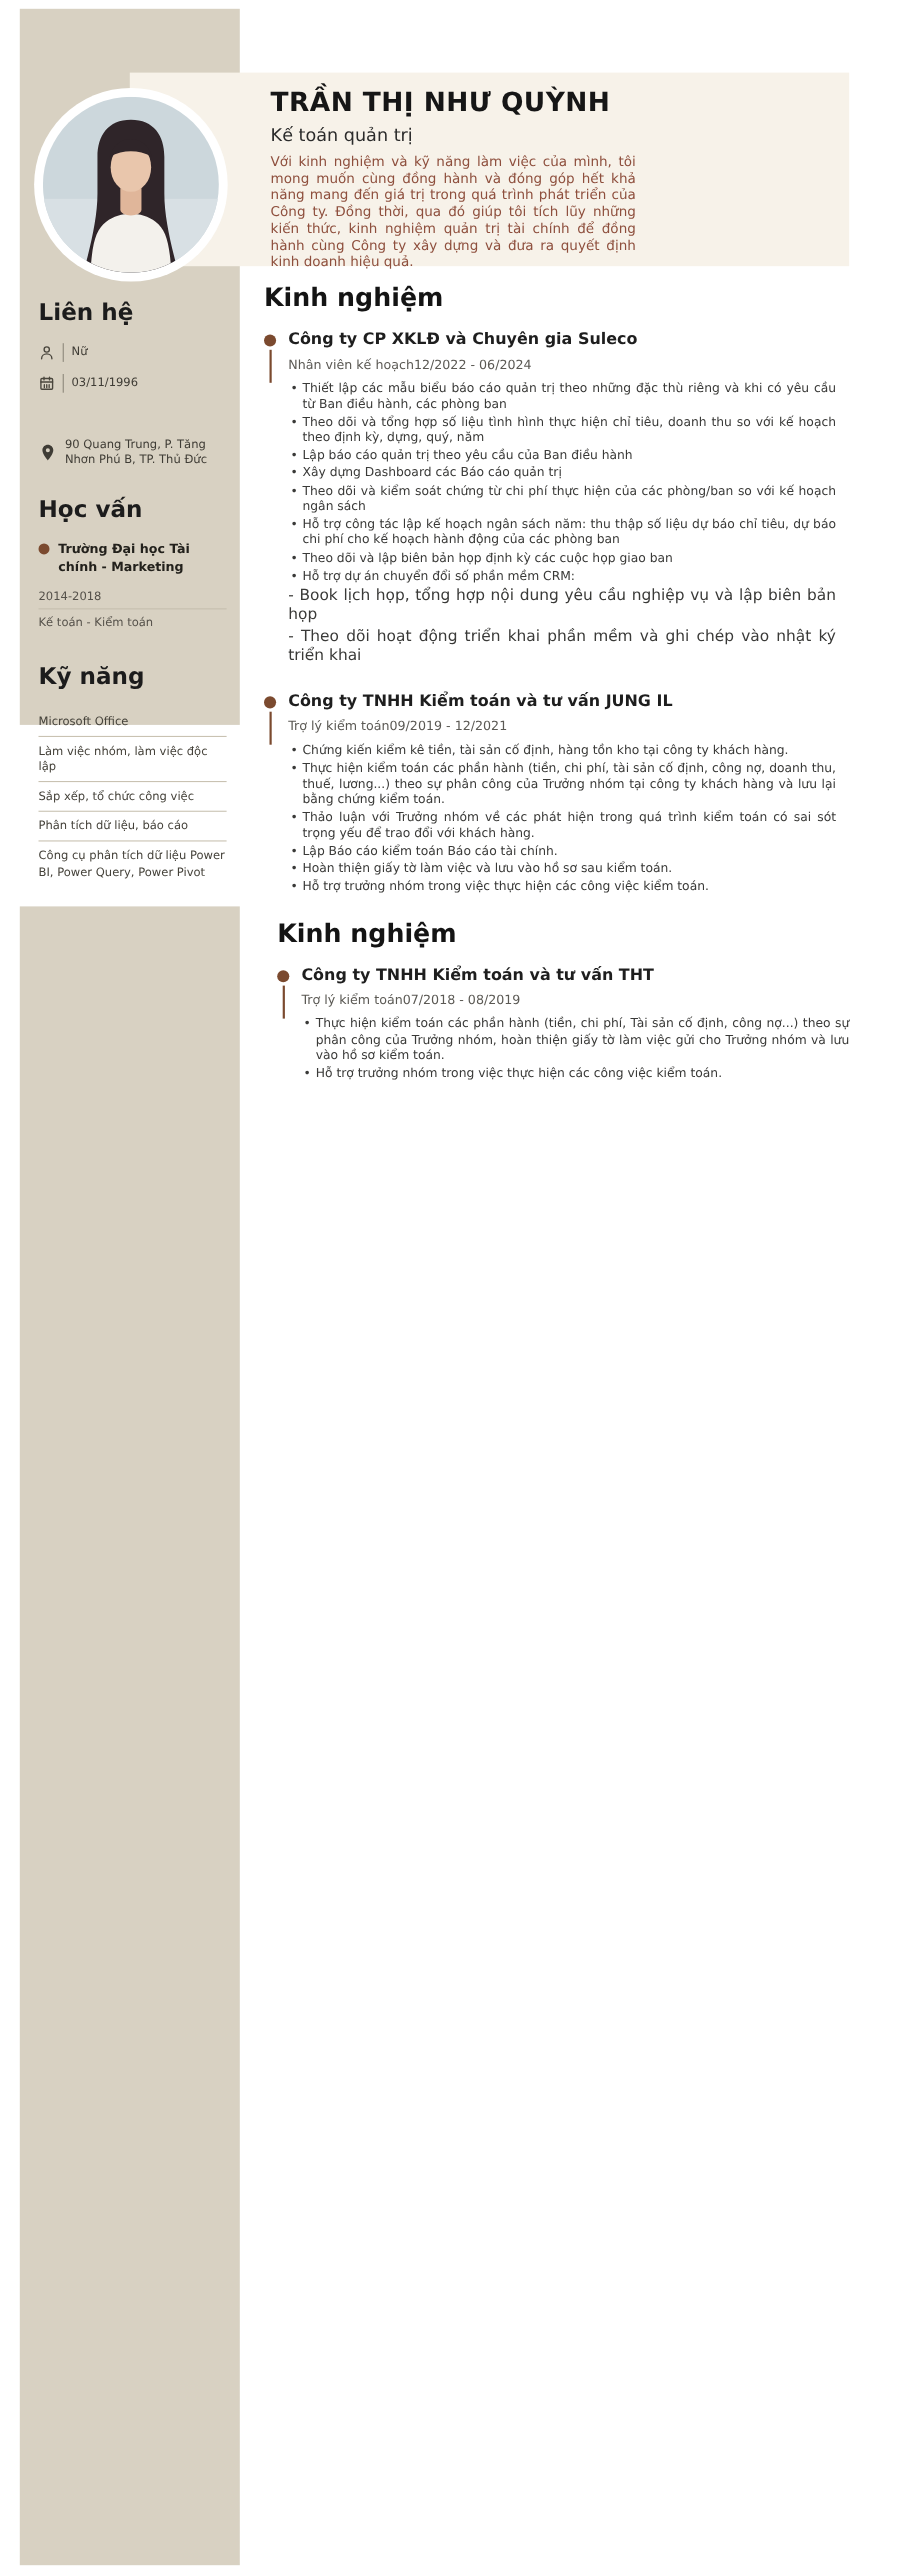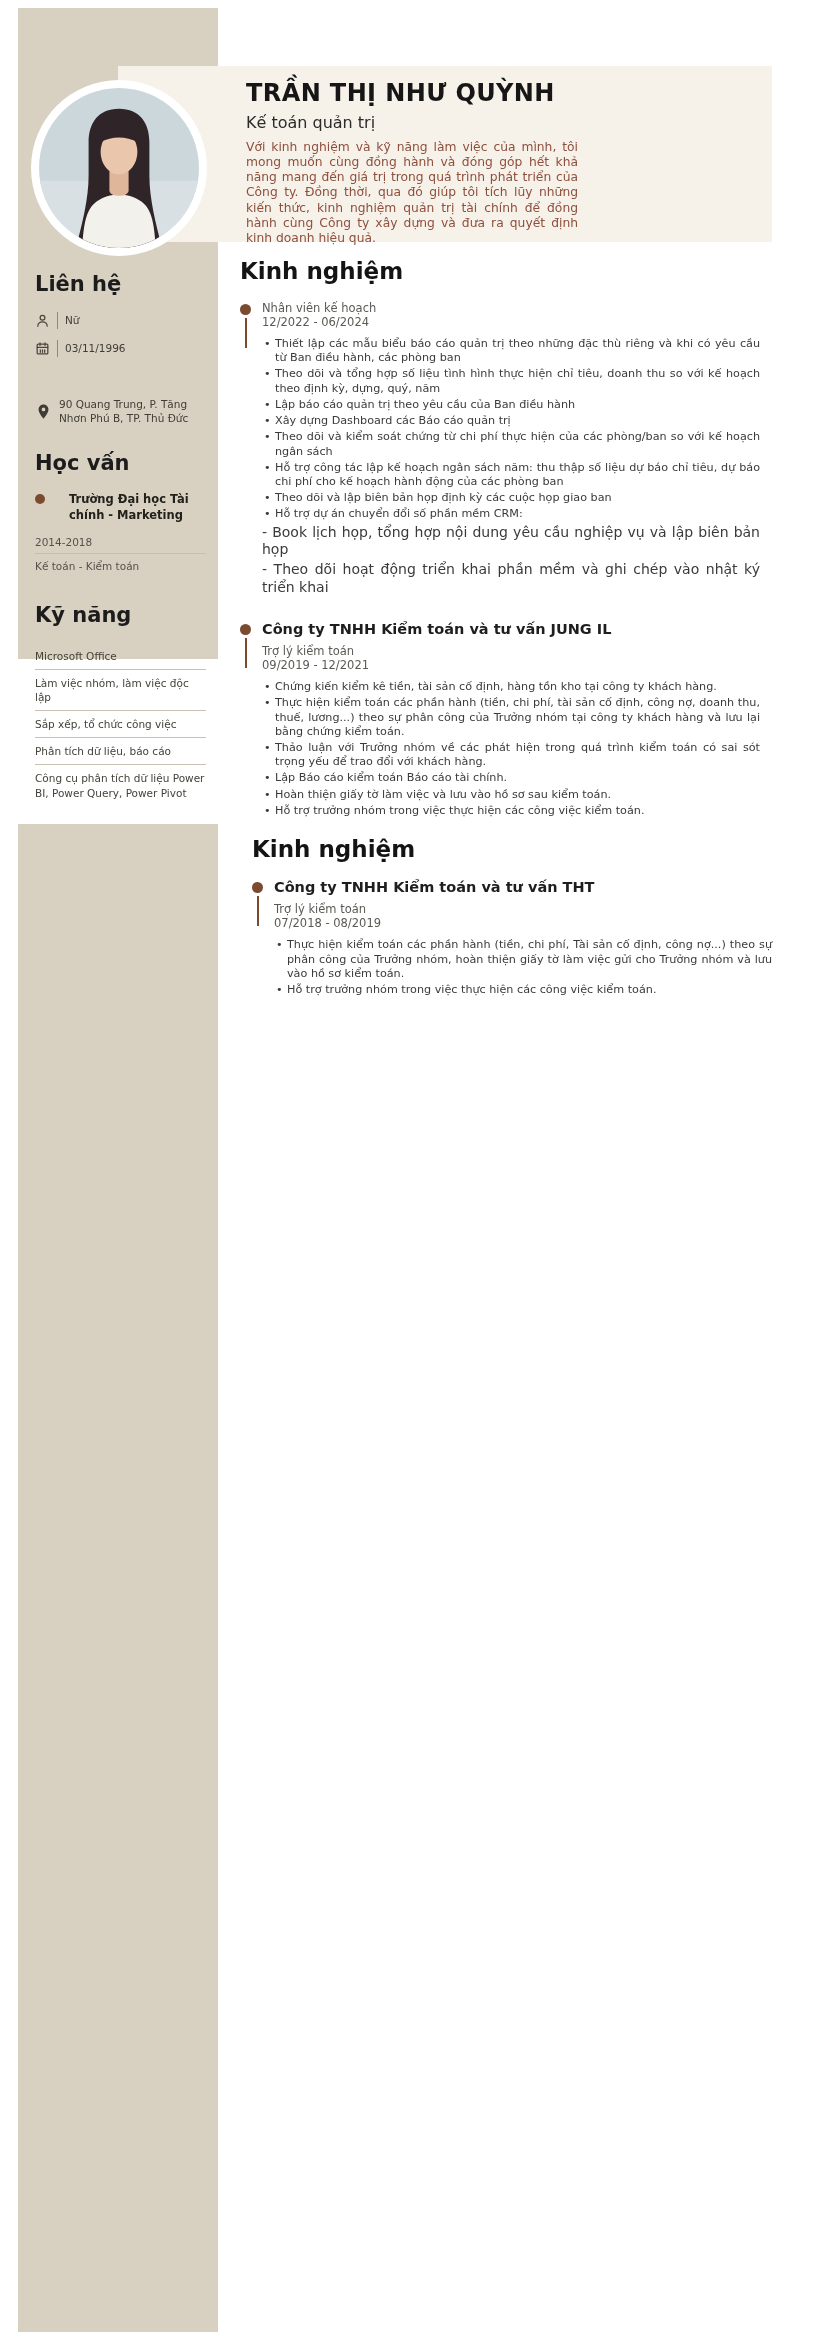--- a/index.html
+++ b/index.html
@@ -27,41 +27,41 @@
   .side-heading { font-size:21px; font-weight:bold; color:#1c1c1c; margin-bottom:16px; }
   .side-section { margin-bottom:26px; }
   .contact-item { display:flex; align-items:center; gap:7px; margin-bottom:11px; }
   .contact-item.address { margin-top:40px; align-items:center; }
   .cicon { flex-shrink:0; display:flex; }
   .cicon svg { width:15px; height:15px; display:block; }
   .cicon.pin svg { width:17px; height:17px; }
   .cdiv { width:1px; height:17px; background:#8d887c; flex-shrink:0; }
   .ctext { font-size:10.5px; color:#3f3c35; line-height:1.35; }
 
-  .edu-entry { display:flex; gap:24px; margin-bottom:8px; }
+  .edu-entry { display:flex; gap:8px; margin-bottom:8px; }
   .edu-dot { width:10px; height:10px; border-radius:50%; background:#7b4a2f; flex-shrink:0; margin-top:3px; }
   .edu-school { font-size:11.5px; font-weight:bold; color:#23211c; line-height:1.4; }
   .edu-years { font-size:10.5px; color:#55514a; padding:4px 0 5px; border-bottom:1px solid #c6bfae; }
   .edu-major { font-size:10.5px; color:#55514a; padding:6px 0 5px; }
 
   .skills-list { list-style:none; }
   .skills-list li { font-size:10.5px; color:#45423a; line-height:1.35; padding:6px 0 6px; border-bottom:1px solid #c9c2b2; }
   .skills-list li:last-child { border-bottom:none; }
 
   
   .main { position:absolute; }
   .main1 { left:240px; top:258px; width:520px; }
   .main2 { left:252px; top:836px; width:520px; }
   .main-heading { font-size:23px; font-weight:bold; color:#141414; margin-bottom:17px; }
 
   .job { position:relative; padding-left:22px; margin-bottom:24px; }
   .tdot { position:absolute; left:0; top:3px; width:11px; height:11px; border-radius:50%; background:#7b4a2f; }
   .tline { position:absolute; left:5px; top:17px; width:2px; height:30px; background:#7b4a2f; }
   .company { font-size:14.5px; font-weight:bold; color:#1e1e1e; line-height:1.2; }
-  .role-row { display:flex; justify-content:flex-end; margin-top:6px; font-size:11.5px; color:#5b5954;flex-direction:column; }
+  .role-row { display:flex; justify-content:flex-start; margin-top:6px; font-size:11.5px; color:#5b5954; }
   .bullets { list-style:none; margin-top:8px; }
   .bullets li { position:relative; padding-left:13px; font-size:11.2px; line-height:1.27; color:#3a3a38;
                 text-align:justify; margin-bottom:2px; }
   .bullets li::before { content:"\2022"; position:absolute; left:2px; top:0; color:#3a3a38; }
   .plain { font-size:14px; line-height:1.27; color:#3a3a38; text-align:justify; margin-bottom:2px; }
 </style>
 </head>
 <body>
 
 <div class="canvas">
@@ -142,20 +142,21 @@
       <path d="M38 34c2-7 7-10 12-10s10 3 12 10c-4-2-8-3-12-3s-8 1-12 3z" fill="#2f2529"></path>
     </svg>
   </div>
 
   <div class="main main1">
     <h2 class="main-heading">Kinh nghiệm</h2>
 
     <div class="job">
       <span class="tdot"></span>
       <span class="tline"></span>
+      <h3 class="company">Công ty CP XKLĐ và Chuyên gia Suleco</h3>
       <div class="role-row">
         <span class="role">Nhân viên kế hoạch</span>
         <span class="dates">12/2022 - 06/2024</span>
       </div>
       <ul class="bullets">
           <li>Thiết lập các mẫu biểu báo cáo quản trị theo những đặc thù riêng và khi có yêu cầu từ Ban điều hành, các phòng ban</li>
           <li>Theo dõi và tổng hợp số liệu tình hình thực hiện chỉ tiêu, doanh thu so với kế hoạch theo định kỳ, dựng, quý, năm</li>
           <li>Lập báo cáo quản trị theo yêu cầu của Ban điều hành</li>
           <li>Xây dựng Dashboard các Báo cáo quản trị</li>
           <li>Theo dõi và kiểm soát chứng từ chi phí thực hiện của các phòng/ban so với kế hoạch ngân sách</li>

